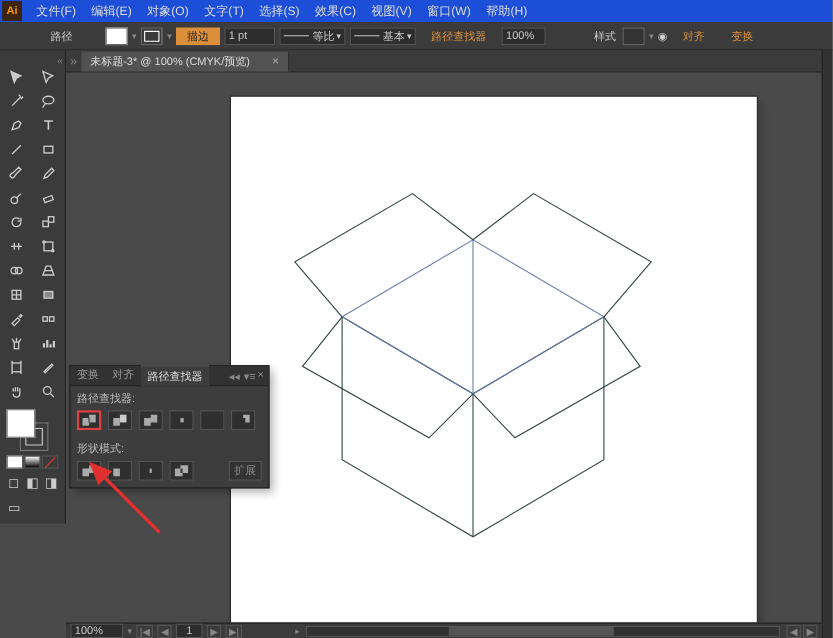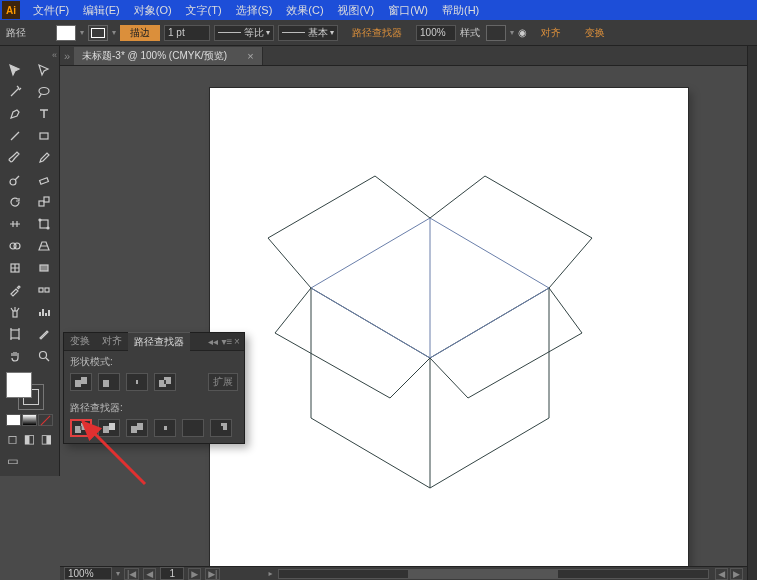--- a/index.html
+++ b/index.html
@@ -5,21 +5,21 @@
 * { margin: 0; padding: 0; box-sizing: border-box; user-select: none; }
 body { background: #4a4a4a; font-family: "Microsoft YaHei", Arial, sans-serif; font-size: 11px; color: #ccc; width: 757px; height: 580px; overflow: hidden; position: relative; }
 
 
 .menubar { height: 20px; background: #1d4ed8; display: flex; align-items: center; padding-left: 2px; }
 .ai-logo { width: 18px; height: 18px; background: #3c240f; color: #ff9a00; font-weight: bold; font-size: 10px; display: flex; align-items: center; justify-content: center; margin-right: 6px; }
 .menubar .menu-item { padding: 2px 7px; font-size: 11px; color: #ddd; cursor: default; }
 
 
 .controlbar { height: 26px; background: #3b3b3b; display: flex; align-items: center; gap: 4px; padding: 0 6px; font-size: 10px; border-bottom: 1px solid #222; }
-.controlbar .lbl { color: #ccc; margin-right: 2px; }
+.controlbar .lbl { color: #ccc; margin-right: 2px; margin-left: 40px; }
 .swatch { width: 20px; height: 16px; border: 1px solid #666; background: #fff; }
 .swatch.stroke { background: #3b3b3b; border: 1px solid #666; box-shadow: inset 0 0 0 2px #3b3b3b, inset 0 0 0 3px #fff; }
 .cb-label { background: #db8f3b; color: #222; padding: 1px 10px; font-size: 10px; }
 .cb-input { width: 46px; height: 16px; background: #2d2d2d; border: 1px solid #555; color: #ccc; font-size: 10px; padding: 0 3px; }
 .cb-seg { width: 60px; height: 16px; background: #2d2d2d; border: 1px solid #555; display: flex; align-items: center; justify-content: flex-end; padding-right: 3px; font-size: 10px; }
 .cb-seg .line { flex:1; border-top:1px solid #bbb; margin:0 3px; }
 
 
 .toolbox { position: absolute; left: 0; top: 46px; width: 60px; background: #3b3b3b; border-right: 1px solid #232323; padding: 4px 2px; }
 .tool-grid { display: grid; grid-template-columns: 1fr 1fr; gap: 2px; }
@@ -326,20 +326,62 @@
         <div class="panel-tabs">
           <div class="panel-tab">变换</div>
           <div class="panel-tab">对齐</div>
           <div class="panel-tab active">路径查找器</div>
         </div>
         <div class="panel-menu">◂◂</div>
         <div class="panel-menu">▾≡</div>
         <div class="panel-close">×</div>
       </div>
       <div class="panel-section">
+        <div class="panel-title">路径查找器:</div>
+        <div class="pf-row">
+          <div class="pf-btn hl">
+              <svg viewBox="0 0 14 12">
+                <rect x="1" y="4" width="6" height="7" fill="#aaa"></rect>
+                <rect x="7" y="1" width="6" height="7" fill="#aaa"></rect>
+                <rect x="6" y="4" width="2" height="4" fill="#666"></rect>
+              </svg>
+            </div>
+          <div class="pf-btn">
+              <svg viewBox="0 0 14 12">
+                <rect x="1" y="4" width="6" height="7" fill="#aaa"></rect>
+                <rect x="7" y="1" width="6" height="7" fill="#ccc"></rect>
+              </svg>
+            </div>
+          <div class="pf-btn">
+              <svg viewBox="0 0 14 12">
+                <path d="M1 4h6V1h6v7H7v3H1z" fill="#aaa"></path>
+              </svg>
+            </div>
+          <div class="pf-btn">
+              <svg viewBox="0 0 14 12">
+                <rect x="6" y="4" width="3" height="4" fill="#aaa"></rect>
+                <rect x="1" y="4" width="7" height="7" fill="none" stroke="#888"></rect>
+                <rect x="6" y="1" width="7" height="7" fill="none" stroke="#888"></rect>
+              </svg>
+            </div>
+          <div class="pf-btn">
+              <svg viewBox="0 0 14 12">
+                <rect x="1" y="4" width="7" height="7" fill="none" stroke="#aaa"></rect>
+                <rect x="6" y="1" width="7" height="7" fill="none" stroke="#aaa"></rect>
+              </svg>
+            </div>
+          <div class="pf-btn">
+              <svg viewBox="0 0 14 12">
+                <path d="M7 1h6v7H9V4H7z" fill="#aaa"></path>
+                <rect x="1" y="4" width="7" height="7" fill="none" stroke="#888"></rect>
+              </svg>
+            </div>
+        </div>
+      </div>
+      <div class="panel-section">
         <div class="panel-title">形状模式:</div>
         <div class="pf-row">
           <div class="pf-btn">
               <svg viewBox="0 0 14 12">
                 <path d="M1 4h6V1h6v7H7v3H1z" fill="#aaa"></path>
               </svg>
             </div>
           <div class="pf-btn">
               <svg viewBox="0 0 14 12">
                 <path d="M1 4h6v7H1z" fill="#aaa"></path>
@@ -353,62 +395,20 @@
                 <rect x="6" y="4" width="2" height="4" fill="#aaa"></rect>
               </svg>
             </div>
           <div class="pf-btn">
               <svg viewBox="0 0 14 12">
                 <path d="M1 4h5v-3h7v7h-5v3H1z" fill="#aaa"></path>
                 <rect x="6" y="4" width="2" height="4" fill="#3d3d3d"></rect>
               </svg>
             </div>
           <div class="pf-expand">扩展</div>
-        </div>
-      </div>
-      <div class="panel-section">
-        <div class="panel-title">路径查找器:</div>
-        <div class="pf-row">
-          <div class="pf-btn hl">
-              <svg viewBox="0 0 14 12">
-                <rect x="1" y="4" width="6" height="7" fill="#aaa"></rect>
-                <rect x="7" y="1" width="6" height="7" fill="#aaa"></rect>
-                <rect x="6" y="4" width="2" height="4" fill="#666"></rect>
-              </svg>
-            </div>
-          <div class="pf-btn">
-              <svg viewBox="0 0 14 12">
-                <rect x="1" y="4" width="6" height="7" fill="#aaa"></rect>
-                <rect x="7" y="1" width="6" height="7" fill="#ccc"></rect>
-              </svg>
-            </div>
-          <div class="pf-btn">
-              <svg viewBox="0 0 14 12">
-                <path d="M1 4h6V1h6v7H7v3H1z" fill="#aaa"></path>
-              </svg>
-            </div>
-          <div class="pf-btn">
-              <svg viewBox="0 0 14 12">
-                <rect x="6" y="4" width="3" height="4" fill="#aaa"></rect>
-                <rect x="1" y="4" width="7" height="7" fill="none" stroke="#888"></rect>
-                <rect x="6" y="1" width="7" height="7" fill="none" stroke="#888"></rect>
-              </svg>
-            </div>
-          <div class="pf-btn">
-              <svg viewBox="0 0 14 12">
-                <rect x="1" y="4" width="7" height="7" fill="none" stroke="#aaa"></rect>
-                <rect x="6" y="1" width="7" height="7" fill="none" stroke="#aaa"></rect>
-              </svg>
-            </div>
-          <div class="pf-btn">
-              <svg viewBox="0 0 14 12">
-                <path d="M7 1h6v7H9V4H7z" fill="#aaa"></path>
-                <rect x="1" y="4" width="7" height="7" fill="none" stroke="#888"></rect>
-              </svg>
-            </div>
         </div>
       </div>
     </div>
 
     <svg class="red-arrow" style="left:15px; top:348px;" width="80" height="80">
       <defs>
           <marker id="ah" markerWidth="8" markerHeight="8" refX="6" refY="3" orient="auto">
             <path d="M0 0L7 3L0 6z" fill="#e03030"></path>
           </marker>
         </defs>

